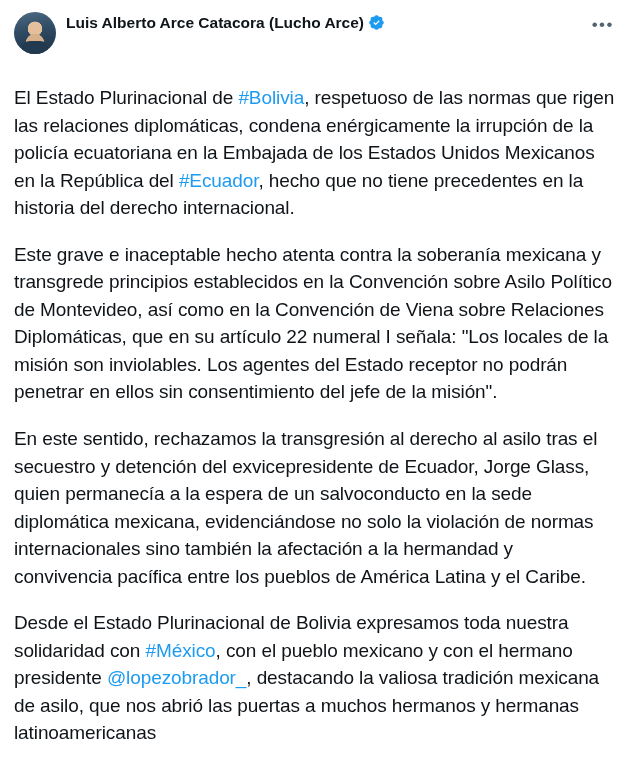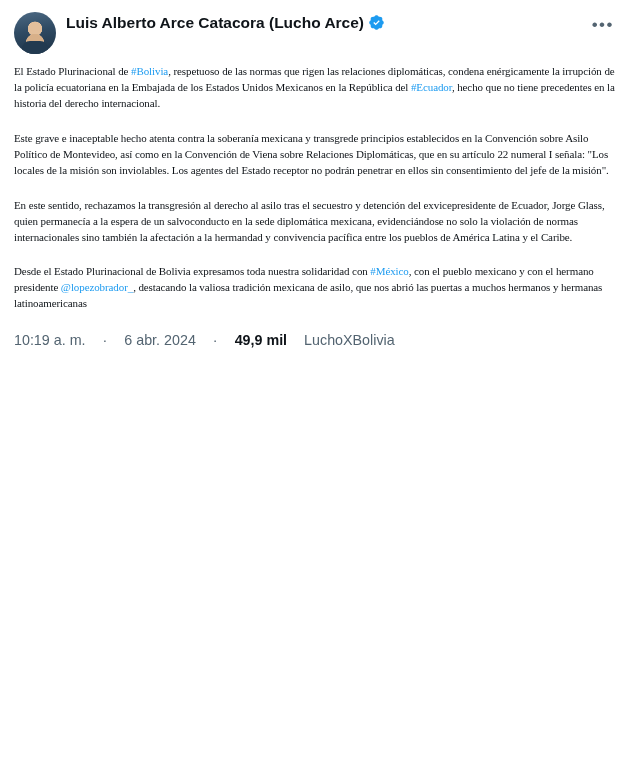--- a/index.html
+++ b/index.html
@@ -16,21 +16,21 @@
   }
   .tweet {
     width: 630px;
     box-sizing: border-box;
     padding: 12px 14px 0 14px;
     background: #ffffff;
   }
   .header {
     display: flex;
     align-items: flex-start;
-    margin-bottom: 10px;
+    margin-bottom: 30px;
   }
   .avatar {
     width: 42px;
     height: 42px;
     border-radius: 50%;
     flex: 0 0 42px;
     margin-right: 10px;
     background:
       radial-gradient(circle at 50% 74%, #d8b089 0 9px, transparent 9.5px),
       radial-gradient(circle at 50% 40%, #e3bf9b 0 7px, transparent 7.5px),
@@ -82,25 +82,24 @@
     flex: 0 0 auto;
     color: #536471;
     font-size: 17px;
     letter-spacing: 1.5px;
     line-height: 1;
     padding: 4px 2px 0 8px;
     cursor: pointer;
     user-select: none;
   }
   .body {
-    font-size: 11px;
+    font-size: 19px;
     line-height: 1.45;
     color: #0f1419;
     letter-spacing: -0.1px;
-    font-family: Liberation Serif, serif;
   }
   .body p {
     margin: 0 0 19px 0;
   }
   .body p:last-child {
     margin-bottom: 18px;
   }
   .link {
     color: #1d9bf0;
     text-decoration: none;

